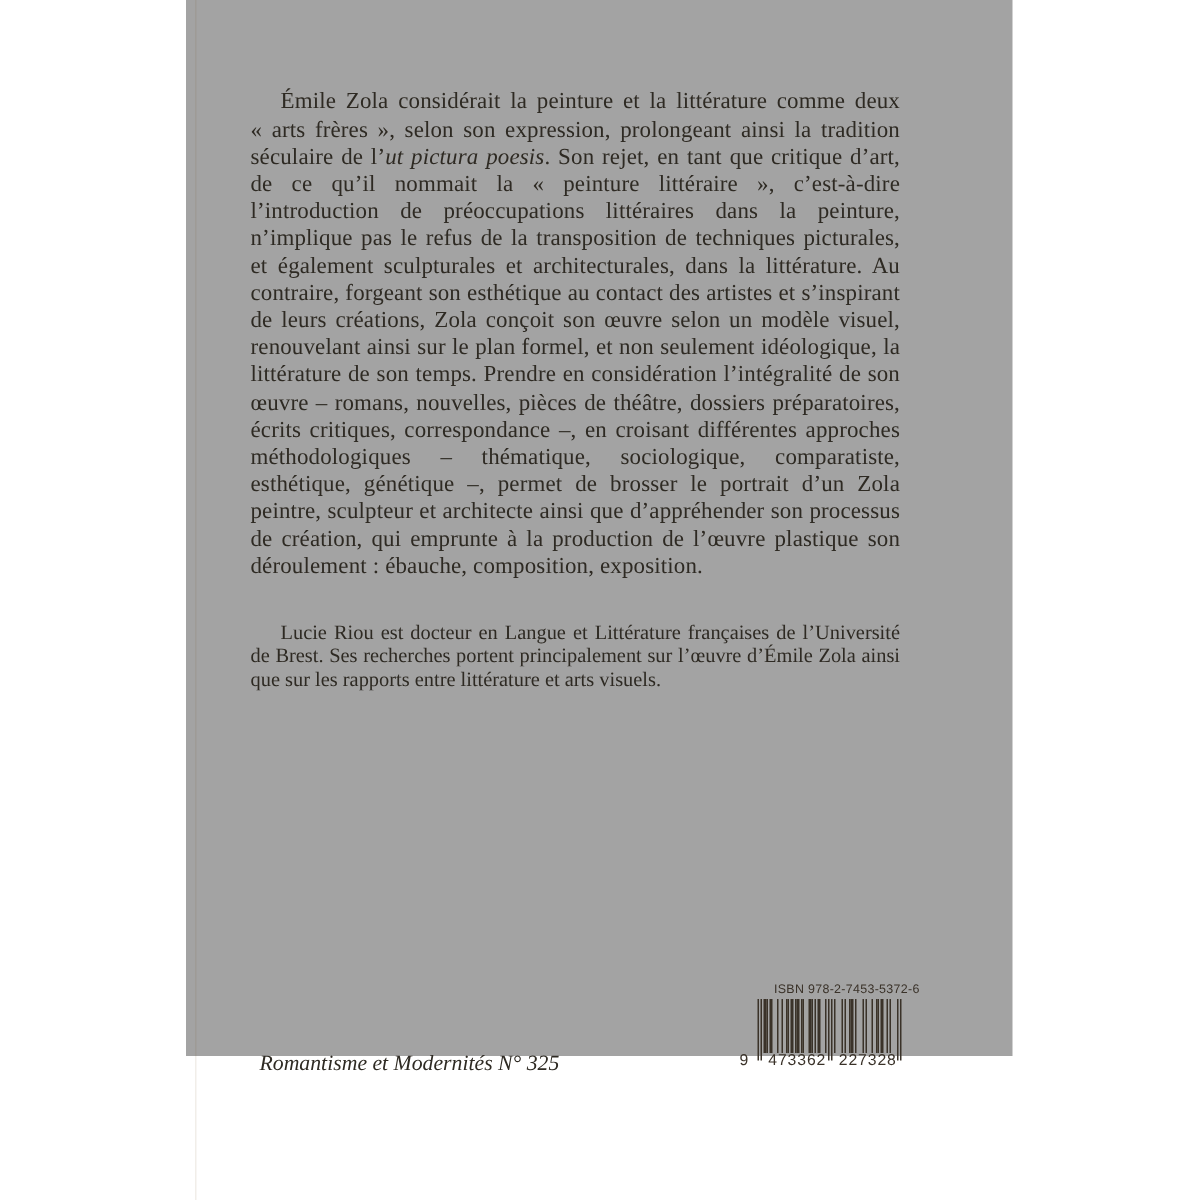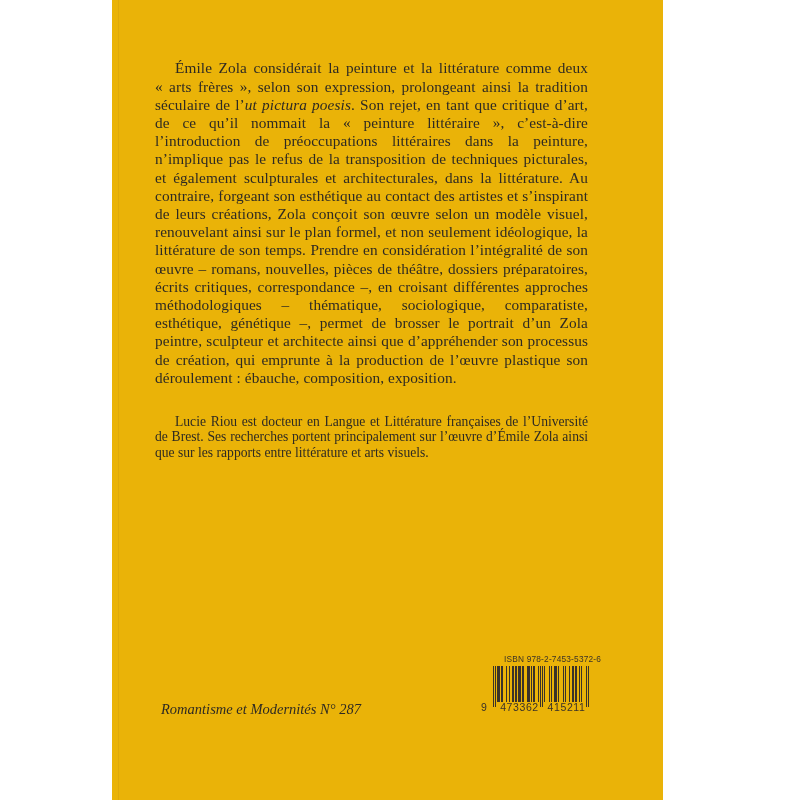--- a/index.html
+++ b/index.html
@@ -12,25 +12,25 @@
   }
   .page {
     position: relative;
     width: 800px;
     height: 800px;
     background: #ffffff;
     overflow: hidden;
   }
   .cover {
     position: absolute;
-    left: 112px;
+    left: 124px;
     top: 0;
     width: 551px;
-    height: 800px;
-    background: #eab308;
+    height: 704px;
+    background: #a3a3a3;
   }
   .cover-edge {
     position: absolute;
     left: 6px;
     top: 0;
     width: 1px;
     height: 800px;
     background: rgba(120, 90, 40, 0.10);
   }
   .synopsis {
@@ -109,21 +109,21 @@
 <body>
 
 <div class="page">
   <div class="cover">
     <div class="cover-edge"></div>
 
     <p class="synopsis"><span>Émile Zola considérait la peinture et la littérature comme deux «&nbsp;arts frères&nbsp;», selon son expression, prolongeant ainsi la tradition séculaire de l’</span><span class="it">ut pictura poesis</span><span>. Son rejet, en tant que critique d’art, de ce qu’il nommait la «&nbsp;peinture littéraire&nbsp;», c’est-à-dire l’introduction de préoccupations littéraires dans la peinture, n’implique pas le refus de la transposition de techniques picturales, et également sculpturales et architecturales, dans la littérature. Au contraire, forgeant son esthétique au contact des artistes et s’inspirant de leurs créations, Zola conçoit son œuvre selon un modèle visuel, renouvelant ainsi sur le plan formel, et non seulement idéologique, la littérature de son temps. Prendre en considération l’intégralité de son œuvre – romans, nouvelles, pièces de théâtre, dossiers préparatoires, écrits critiques, correspondance –, en croisant différentes approches méthodologiques – thématique, sociologique, comparatiste, esthétique, génétique –, permet de brosser le portrait d’un Zola peintre, sculpteur et architecte ainsi que d’appréhender son processus de création, qui emprunte à la production de l’œuvre plastique son déroulement&nbsp;: ébauche, composition, exposition.</span></p>
 
     <p class="bio">Lucie Riou est docteur en Langue et Littérature françaises de l’Université de Brest. Ses recherches portent principalement sur l’œuvre d’Émile Zola ainsi que sur les rapports entre littérature et arts visuels.</p>
 
-    <div class="series">Romantisme et Modernités N° 287</div>
+    <div class="series">Romantisme et Modernités N° 325</div>
 
     <div class="barcode">
       <div class="isbn-line">ISBN  978-2-7453-5372-6</div>
       <div class="bars-row" style="--bar-color: #3a3229;">
           <div class="module bar tall"></div>
           <div class="module"></div>
           <div class="module bar tall"></div>
           <div class="module"></div>
           <div class="module bar"></div>
           <div class="module bar"></div>
@@ -212,16 +212,16 @@
           <div class="module"></div>
           <div class="module"></div>
           <div class="module"></div>
           <div class="module"></div>
           <div class="module bar tall"></div>
           <div class="module"></div>
           <div class="module bar tall"></div>
         </div>
       <div class="bc-digit lead">9</div>
       <div class="bc-digit left-group">473362</div>
-      <div class="bc-digit right-group">415211</div>
+      <div class="bc-digit right-group">227328</div>
     </div>
   </div>
 </div>
 
 </body></html>

